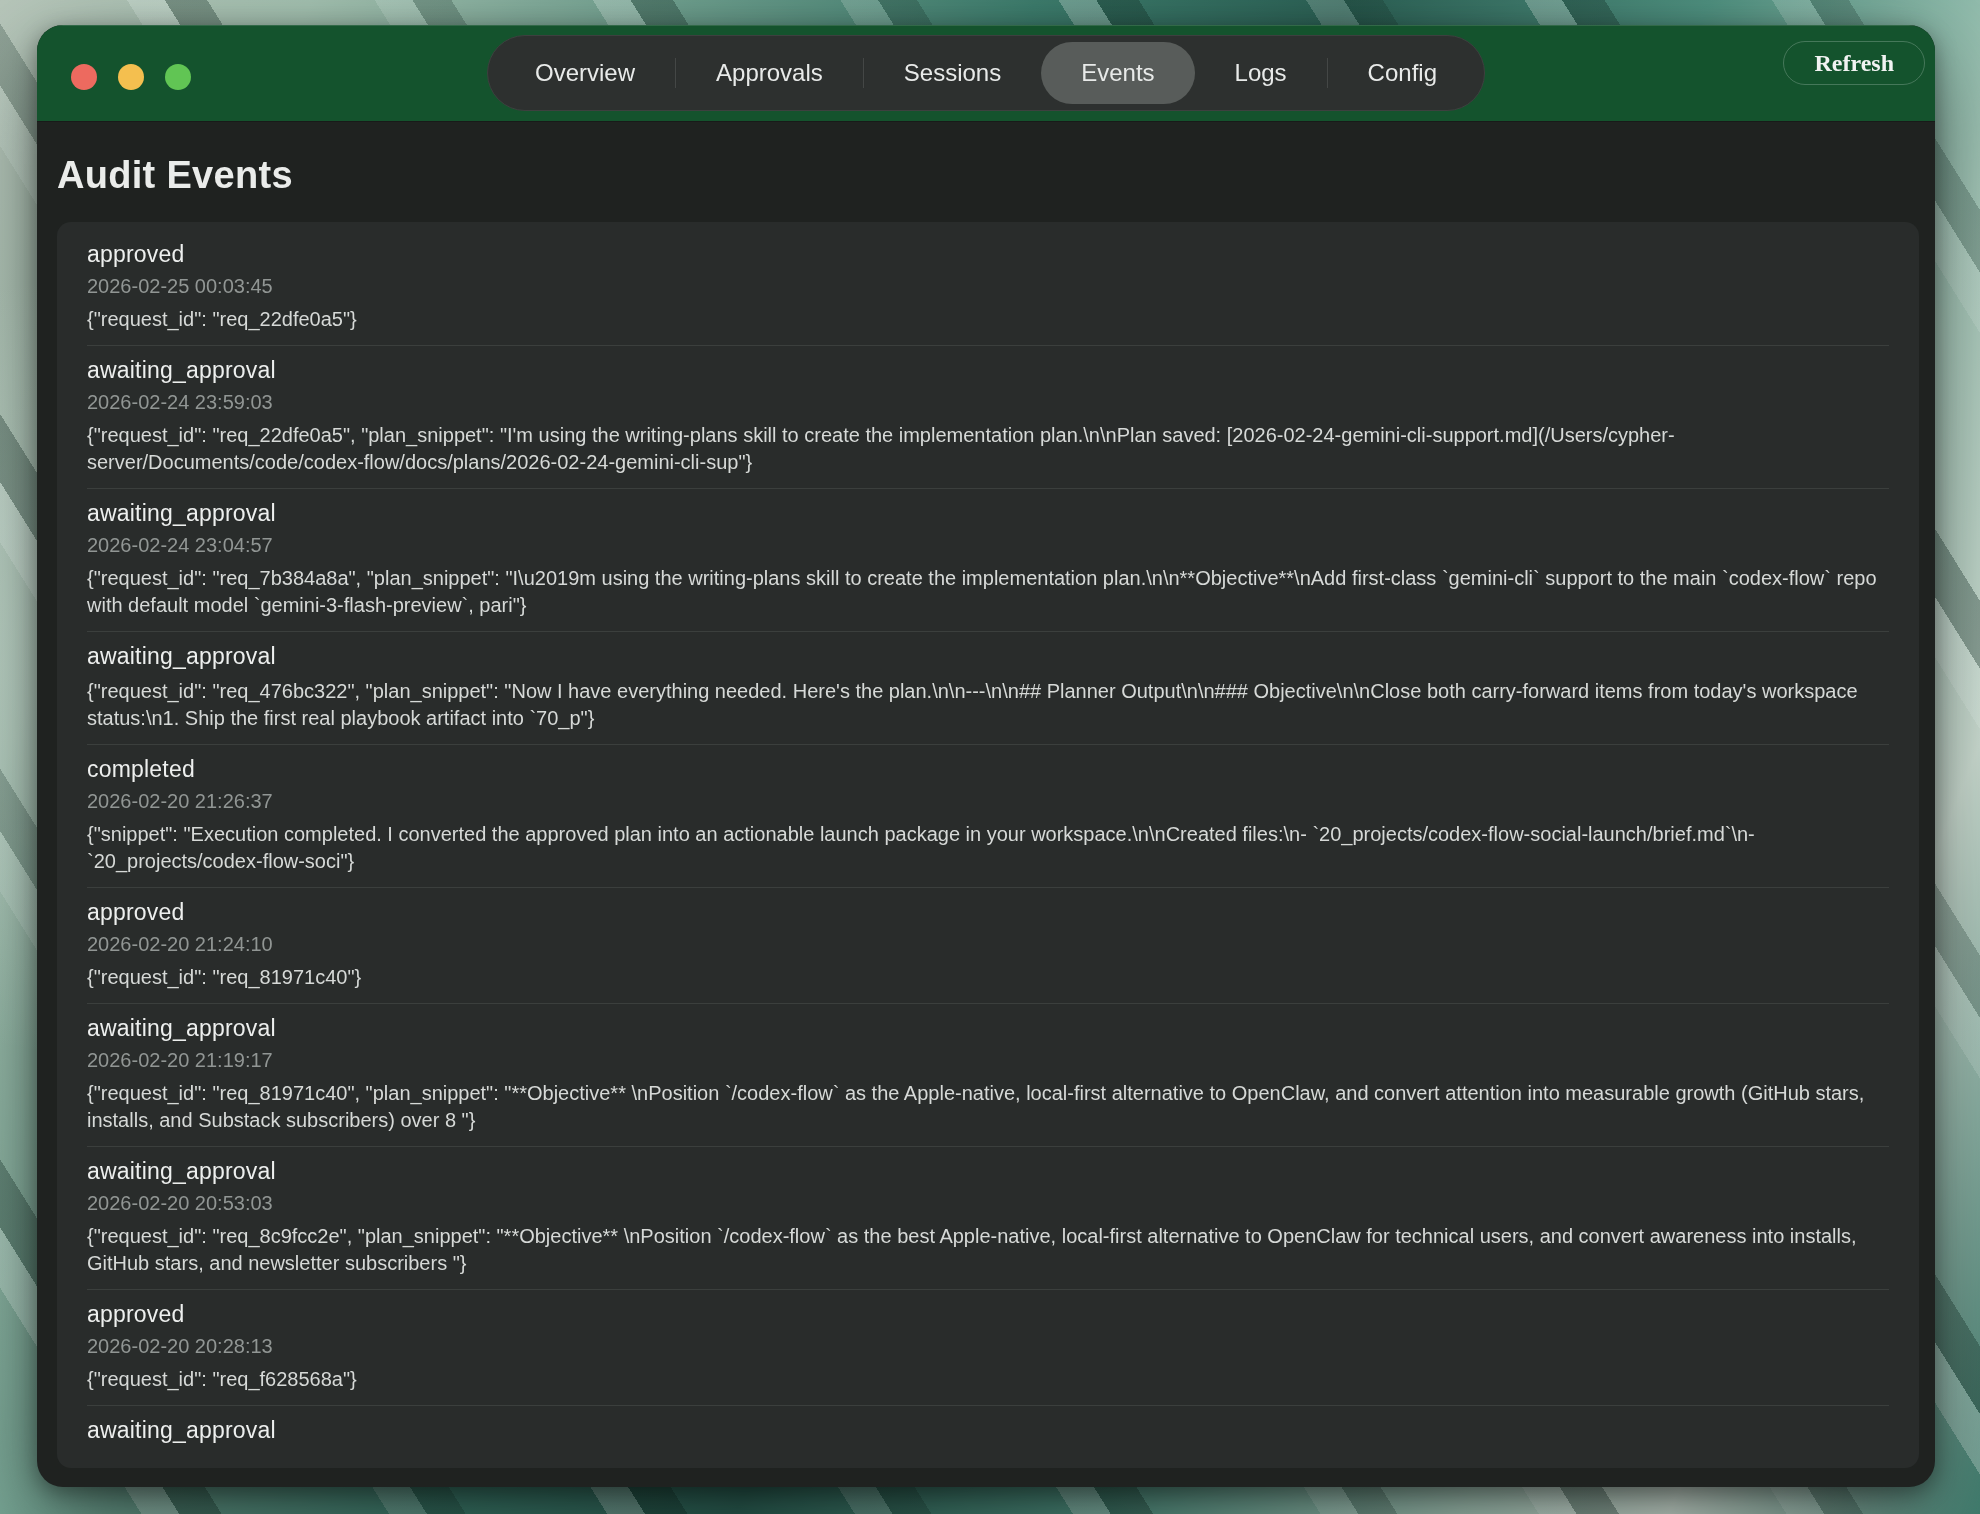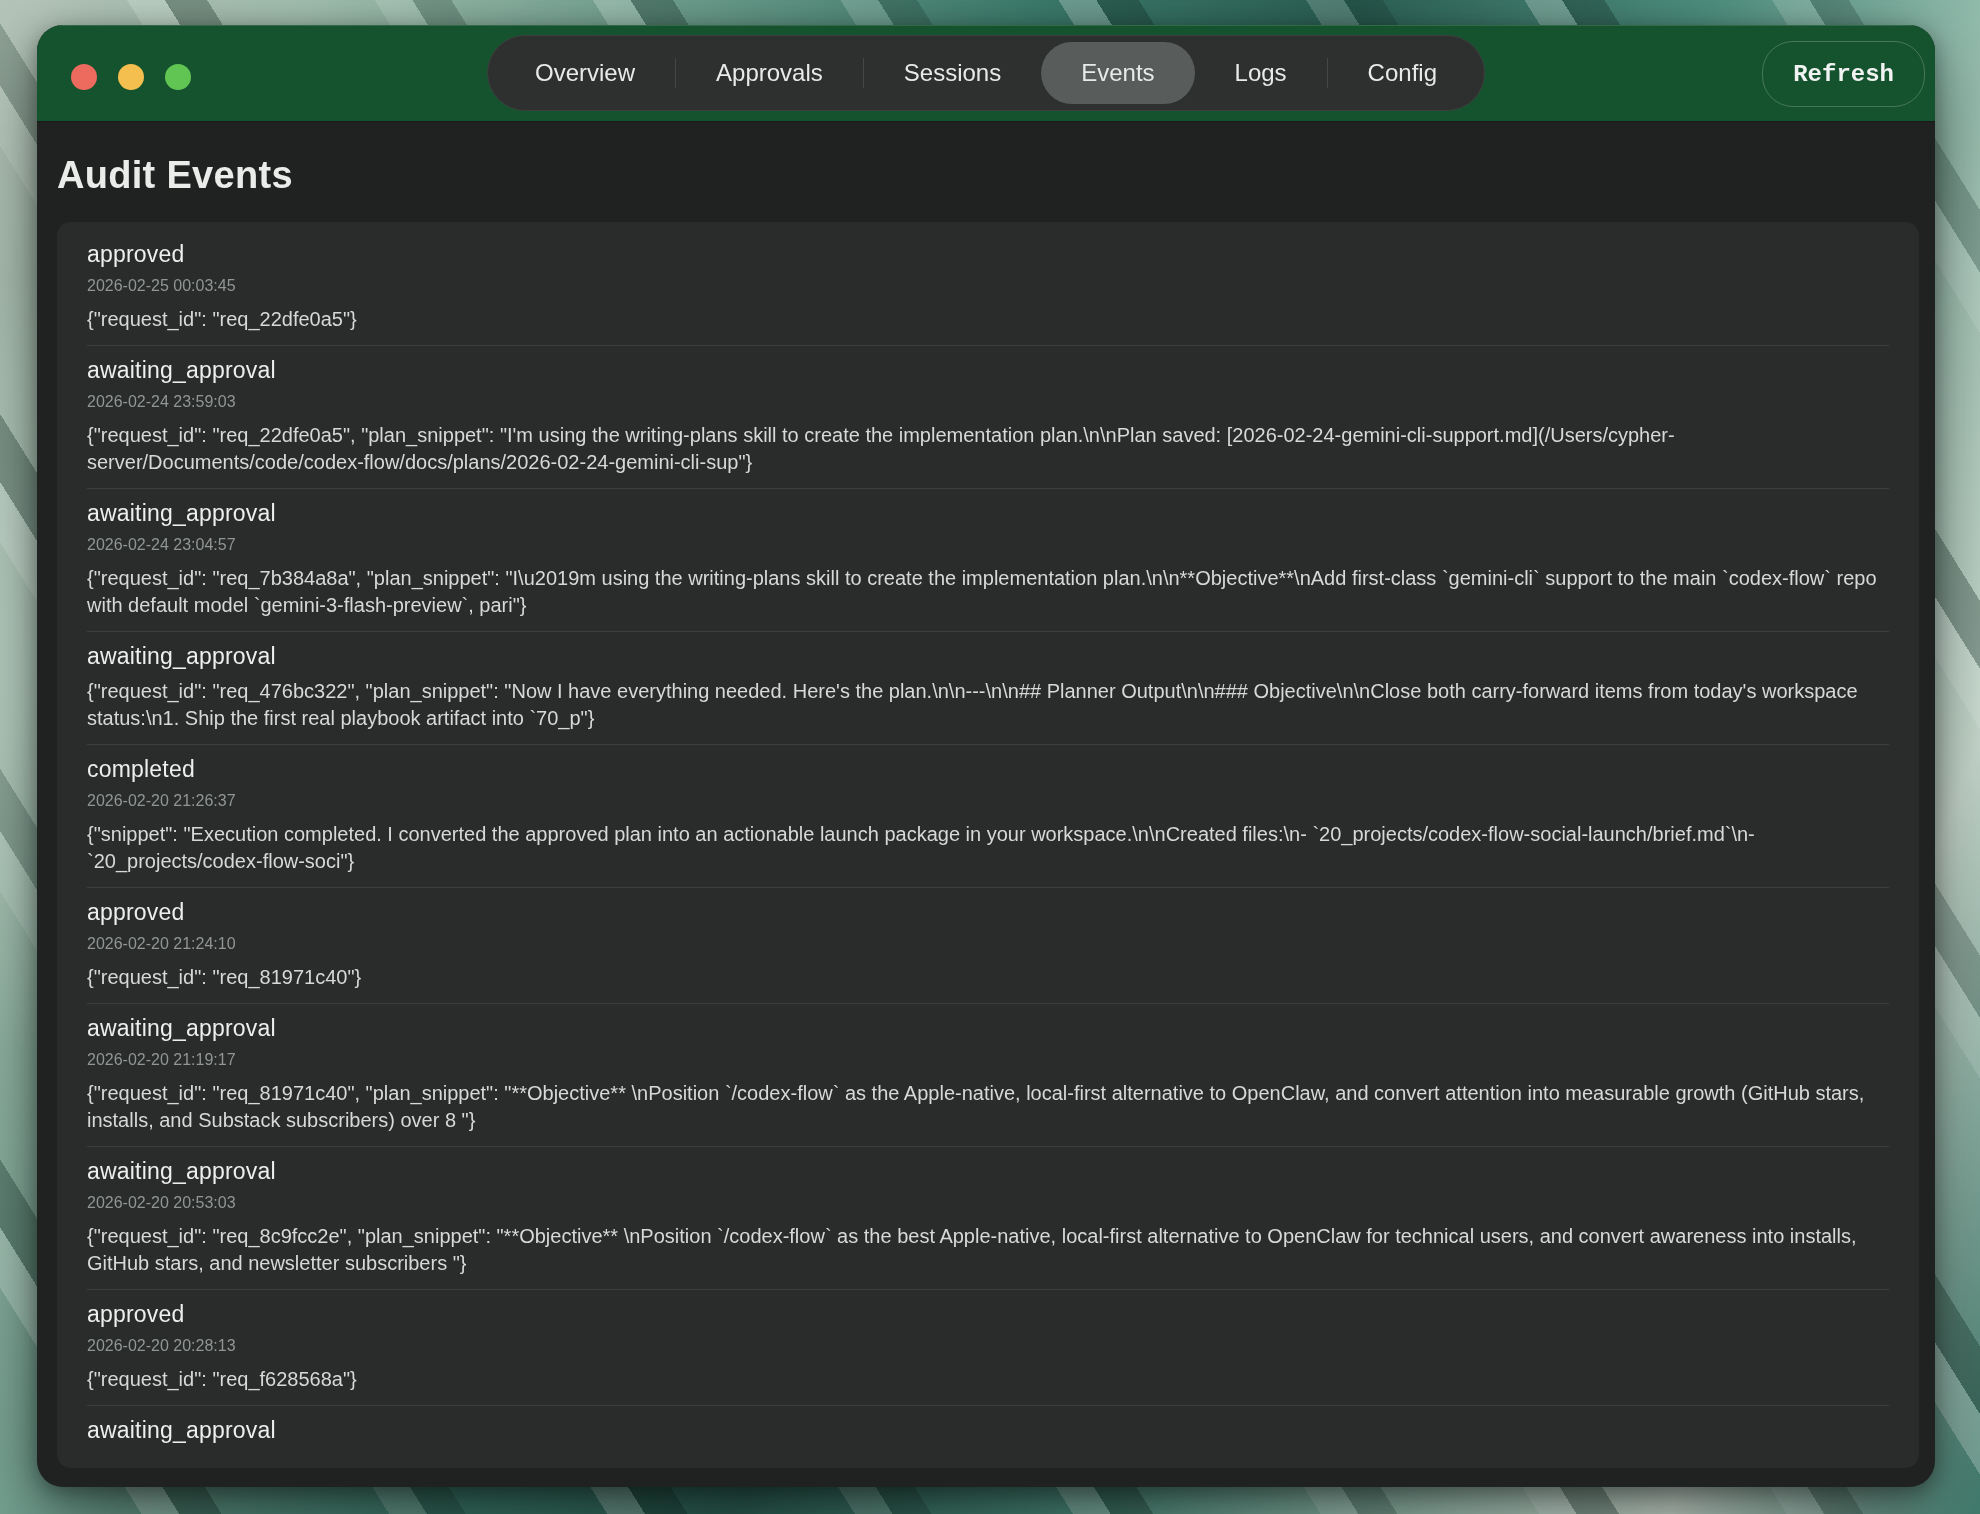--- a/index.html
+++ b/index.html
@@ -36,35 +36,35 @@
     height:76px; display:flex; align-items:center; padding:0 7px;
     background:#2d302f; border:1px solid #3d403f; border-radius:38px;
   }
   .tab {
     font-size:24px; color:#e8eae9; padding:0 40px; height:62px; line-height:62px;
     border-radius:31px; white-space:nowrap; cursor:default;
   }
   .tab.selected { background:#585c5a; }
   .sep { width:1px; height:30px; background:#454847; }
   .refresh {
-    position:absolute; right:10px; top:16px; height:66px; padding:0 30px;
-    font-family:Liberation Mono, monospace; font-size:24px; font-weight:600; color:#f1f3f2;
+    position:absolute; right:10px; top:16px; height:44px; padding:0 30px;
+    font-family:Liberation Serif, serif; font-size:24px; font-weight:600; color:#f1f3f2;
     background:transparent; border:1.5px solid rgba(186,205,196,0.30);
     border-radius:31px; cursor:default;
   }
   .content { padding:0 16px 0 20px; }
   .page-title { margin:32px 0 25px 0; font-size:38px; font-weight:700; color:#eaecea; letter-spacing:0.3px; }
   .panel {
     height:1246px; overflow:hidden; background:#292c2b;
     border-radius:14px; padding:8px 30px 0 30px;
   }
   .entry { padding:10px 0 12px; border-bottom:1px solid #3b3f3d; }
   .entry:last-child { border-bottom:none; }
   .etype { font-size:23px; font-weight:400; color:#edefee; line-height:28px; letter-spacing:0.2px; }
-  .ets { margin-top:6px; font-size:16px; color:#919694; line-height:24px; }
+  .ets { margin-top:6px; font-size:20px; color:#919694; line-height:24px; }
   .epayload { margin-top:8px; font-size:20px; color:#d6d9d7; line-height:27px; word-break:break-word; }
   .ets:empty, .epayload:empty { display:none; }
 </style>
 </head>
 <body>
 
 <div class="window">
   <div class="titlebar">
     <div class="traffic">
       <span class="tl" id="tl-close" style="background: rgb(237, 106, 95);"></span>

